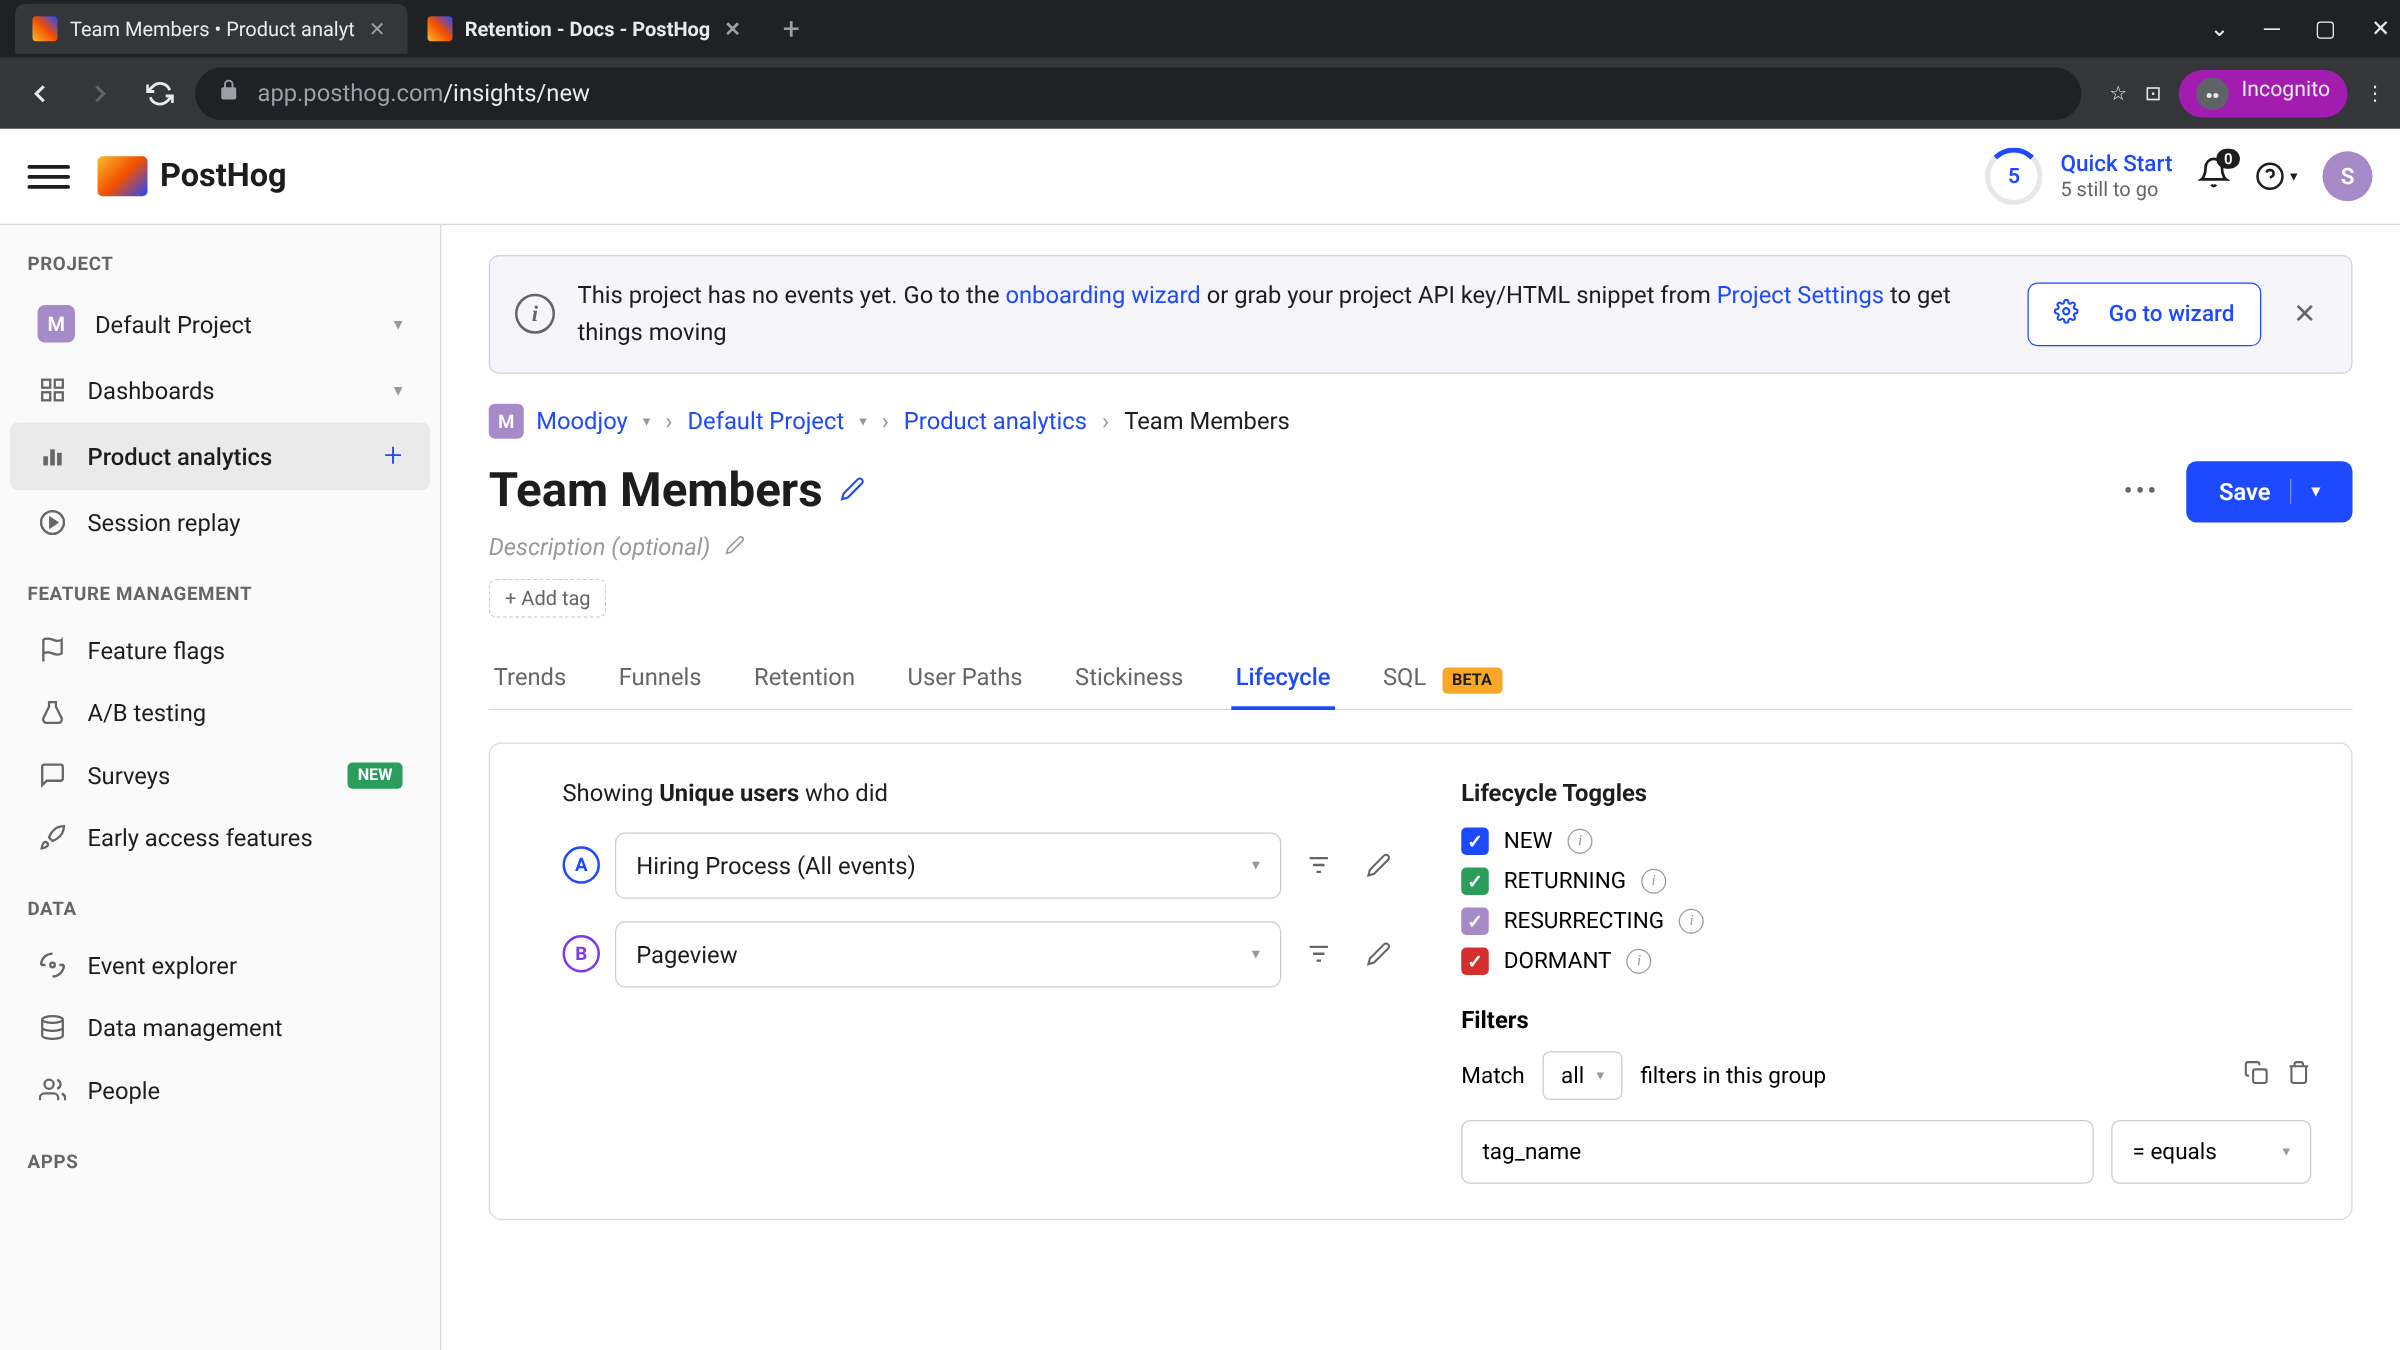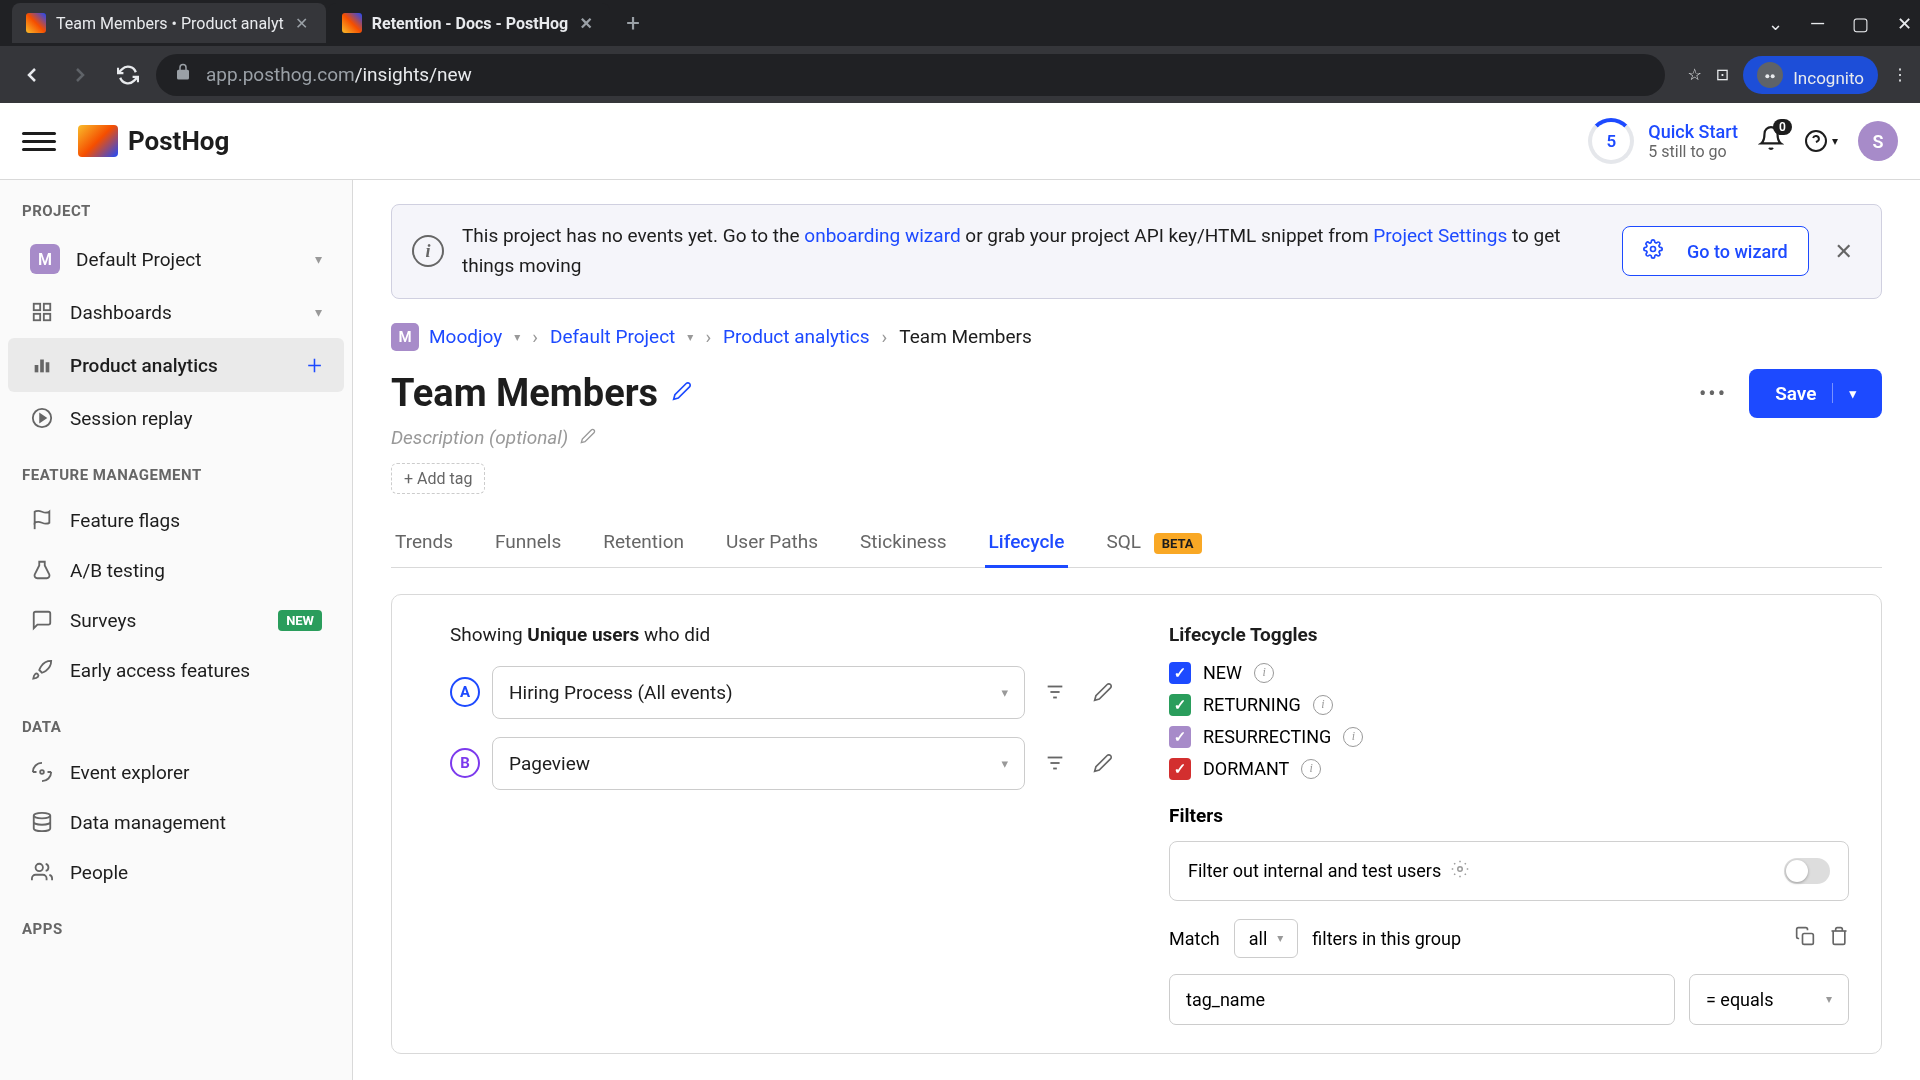--- a/index.html
+++ b/index.html
@@ -18,21 +18,21 @@
 .window-controls span { color: #e8eaed; font-size: 18px; cursor: pointer; }
 
 .addr-bar { display: flex; align-items: center; height: 57px; background: #35363a; padding: 0 12px; gap: 8px; }
 .nav-btn { width: 40px; height: 40px; display: flex; align-items: center; justify-content: center; color: #e8eaed; border-radius: 50%; cursor: pointer; }
 .nav-btn.disabled { color: #5f6368; }
 .url-box { flex: 1; background: #202124; border-radius: 22px; height: 42px; display: flex; align-items: center; padding: 0 18px; color: #9aa0a6; font-size: 19px; }
 .url-box .lock { margin-right: 14px; color: #9aa0a6; }
 .url-box .path { color: #e8eaed; }
 .addr-right { display: flex; align-items: center; gap: 14px; padding-left: 14px; }
 .addr-right > * { color: #e8eaed; cursor: pointer; }
-.incognito { display: flex; align-items: flex-end; gap: 10px; background: #1d4ed8; padding: 6px 14px; border-radius: 20px; font-size: 17px; }
+.incognito { display: flex; align-items: flex-start; gap: 10px; background: #a21caf; padding: 6px 14px; border-radius: 20px; font-size: 17px; }
 .incognito-icon { width: 26px; height: 26px; background: #5f6368; border-radius: 50%; display: flex; align-items: center; justify-content: center; }
 
 
 .app-header { height: 77px; display: flex; align-items: center; padding: 0 22px; border-bottom: 1px solid #d9d9d9; background: #fff; }
 .menu-toggle { width: 34px; height: 34px; display: flex; flex-direction: column; justify-content: center; gap: 5px; cursor: pointer; margin-right: 22px; }
 .menu-toggle span { height: 3px; background: #1d1d1d; border-radius: 2px; }
 .logo { display: flex; align-items: center; gap: 10px; margin-right: 28px; }
 .logo-mark { width: 40px; height: 32px; background: linear-gradient(135deg, #f9bd2b 0%, #f54e00 50%, #1d4aff 100%); border-radius: 4px; position: relative; }
 .logo-text { font-size: 26px; font-weight: 700; color: #1d1d1d; }
 .search-box { width: 320px; height: 50px; border: 1px solid #d9d9d9; border-radius: 8px; display: flex; align-items: center; padding: 0 16px; color: #999; font-size: 19px; gap: 12px; }
@@ -497,32 +497,20 @@
           <span>RESURRECTING</span>
           <div class="info-ic">i</div>
         </div>
         <div class="toggle-row">
           <div class="chk red">✓</div>
           <span>DORMANT</span>
           <div class="info-ic">i</div>
         </div>
 
         <div class="filters-title">Filters</div>
-        <div class="filter-card">
-          <div class="filter-card-left">
-            <span>Filter out internal and test users</span>
-            <span style="color:#999;">
-              <svg viewBox="0 0 24 24" width="18" height="18" fill="none" stroke="currentColor" stroke-width="2">
-                  <circle cx="12" cy="12" r="3"></circle>
-                  <path d="M12 1v2m0 18v2M4.22 4.22l1.42 1.42m12.72 12.72 1.42 1.42M1 12h2m18 0h2M4.22 19.78l1.42-1.42M18.36 5.64l1.42-1.42"></path>
-                </svg>
-            </span>
-          </div>
-          <div class="switch"></div>
-        </div>
 
         <div class="match-row">
           <span>Match</span>
           <div class="match-select">
             <span>all</span>
             <span style="color:#999;font-size:12px;">▾</span>
           </div>
           <span>filters in this group</span>
           <div class="match-actions">
             <span>

